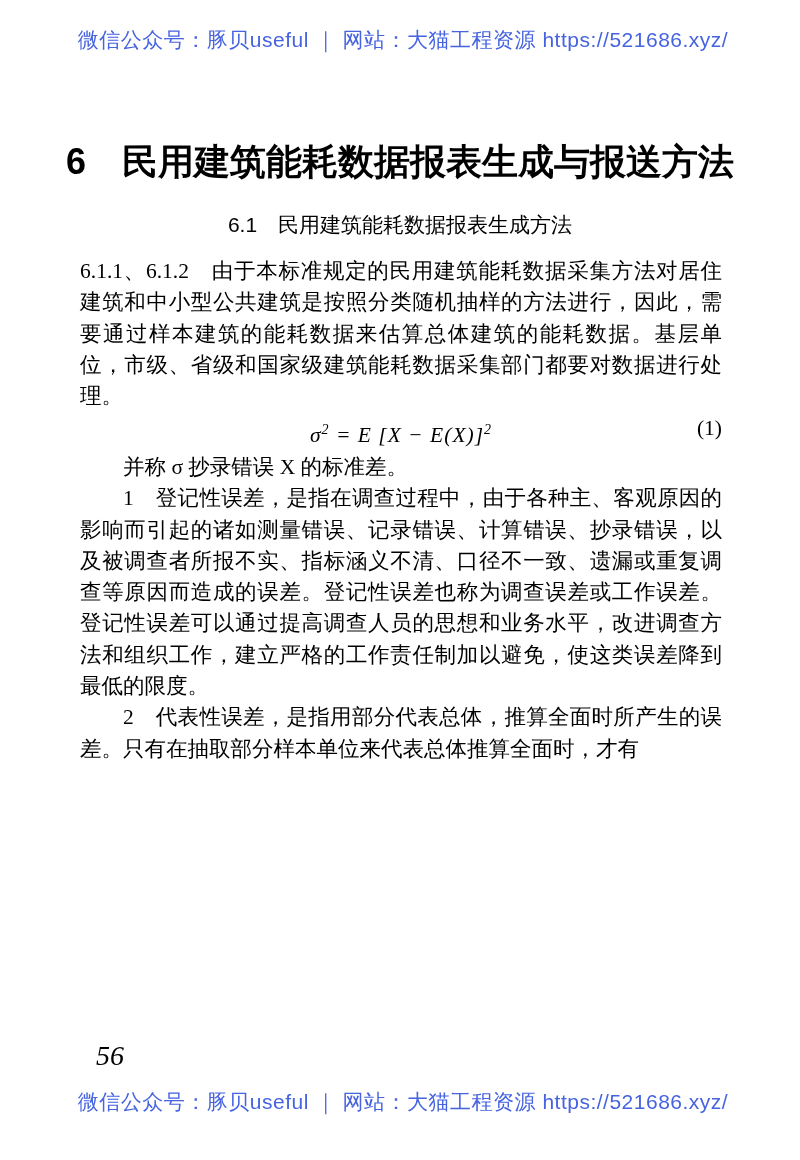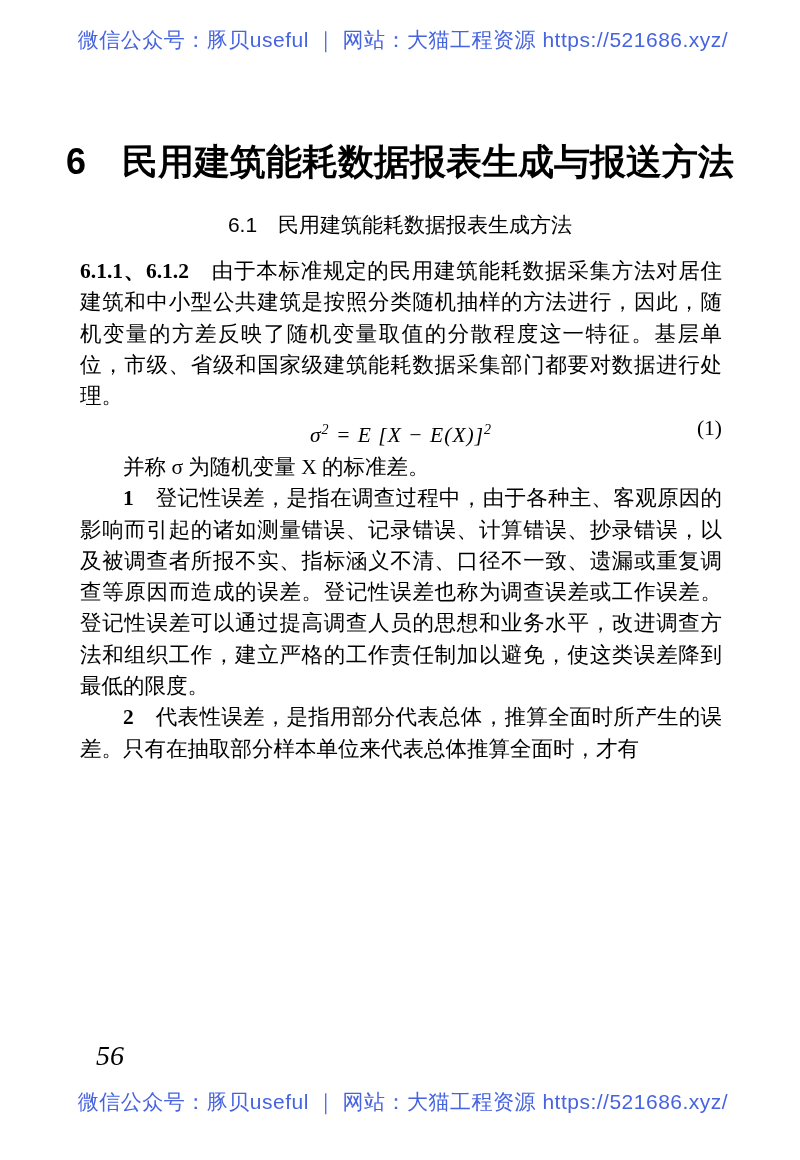--- a/index.html
+++ b/index.html
@@ -58,21 +58,21 @@
     top: 256px;
     left: 80px;
     width: 642px;
     font-size: 21.5px;
     line-height: 31.3px;
     text-align: justify;
     color: #000000;
   }
   .para { text-indent: 2em; }
   .para.no-indent { text-indent: 0; }
-  .lead { font-weight: bold; }
+  .lead { font-weight: normal; }
   .formula-row {
     position: relative;
     text-indent: 0;
     text-align: center;
     line-height: 31.3px;
     padding: 1px 0;
   }
   .formula {
     font-style: italic;
     font-family: "Liberation Serif", "DejaVu Serif", serif;
@@ -105,31 +105,31 @@
 
   <div class="watermark top">微信公众号：豚贝useful ｜ 网站：大猫工程资源 https://521686.xyz/</div>
 
   <h1 class="doc-title">6　民用建筑能耗数据报表生成与报送方法</h1>
 
   <h2 class="section-title">6.1　民用建筑能耗数据报表生成方法</h2>
 
   <div class="body-text">
 
     <p class="para no-indent">
-      <span class="lead">6.1.1、6.1.2　</span><span>由于本标准规定的民用建筑能耗数据采集方法对居住建筑和中小型公共建筑是按照分类随机抽样的方法进行，因此，随机变量的方差反映了随机变量取值的分散程度这一特征。基层单位，市级、省级和国家级建筑能耗数据采集部门都要对数据进行处理。</span>
+      <span class="lead">6.1.1、6.1.2　</span><span>由于本标准规定的民用建筑能耗数据采集方法对居住建筑和中小型公共建筑是按照分类随机抽样的方法进行，因此，需要通过样本建筑的能耗数据来估算总体建筑的能耗数据。基层单位，市级、省级和国家级建筑能耗数据采集部门都要对数据进行处理。</span>
     </p>
 
 
     <div class="formula-row">
       <span class="formula"><span>σ</span><sup>2</sup><span> = E [X − E(X)]</span><sup>2</sup></span>
       <span class="formula-number">(1)</span>
     </div>
 
     <p class="para">
-      <span>并称 σ 为随机变量 X 的标准差。</span>
+      <span>并称 σ 抄录错误 X 的标准差。</span>
     </p>
 
 
     <p class="para">
       <span class="lead">1　</span><span>登记性误差，是指在调查过程中，由于各种主、客观原因的影响而引起的诸如测量错误、记录错误、计算错误、抄录错误，以及被调查者所报不实、指标涵义不清、口径不一致、遗漏或重复调查等原因而造成的误差。登记性误差也称为调查误差或工作误差。登记性误差可以通过提高调查人员的思想和业务水平，改进调查方法和组织工作，建立严格的工作责任制加以避免，使这类误差降到最低的限度。</span>
     </p>
 
     <p class="para">
       <span class="lead">2　</span><span>代表性误差，是指用部分代表总体，推算全面时所产生的误差。只有在抽取部分样本单位来代表总体推算全面时，才有</span>
     </p>

